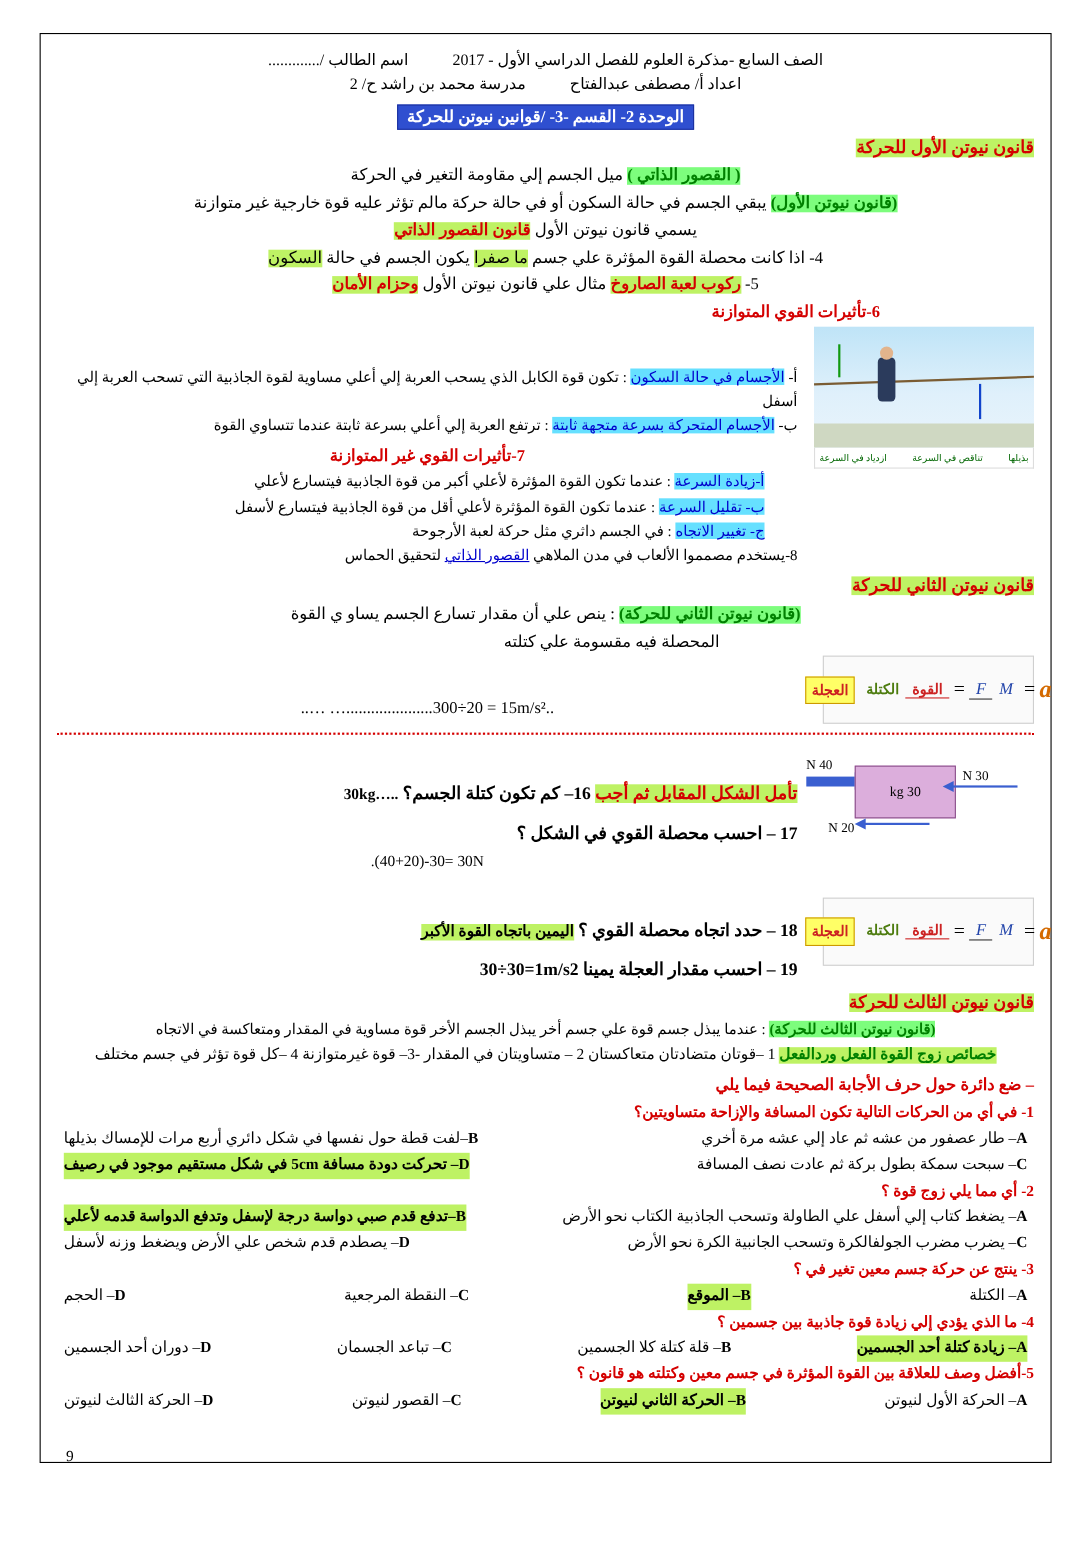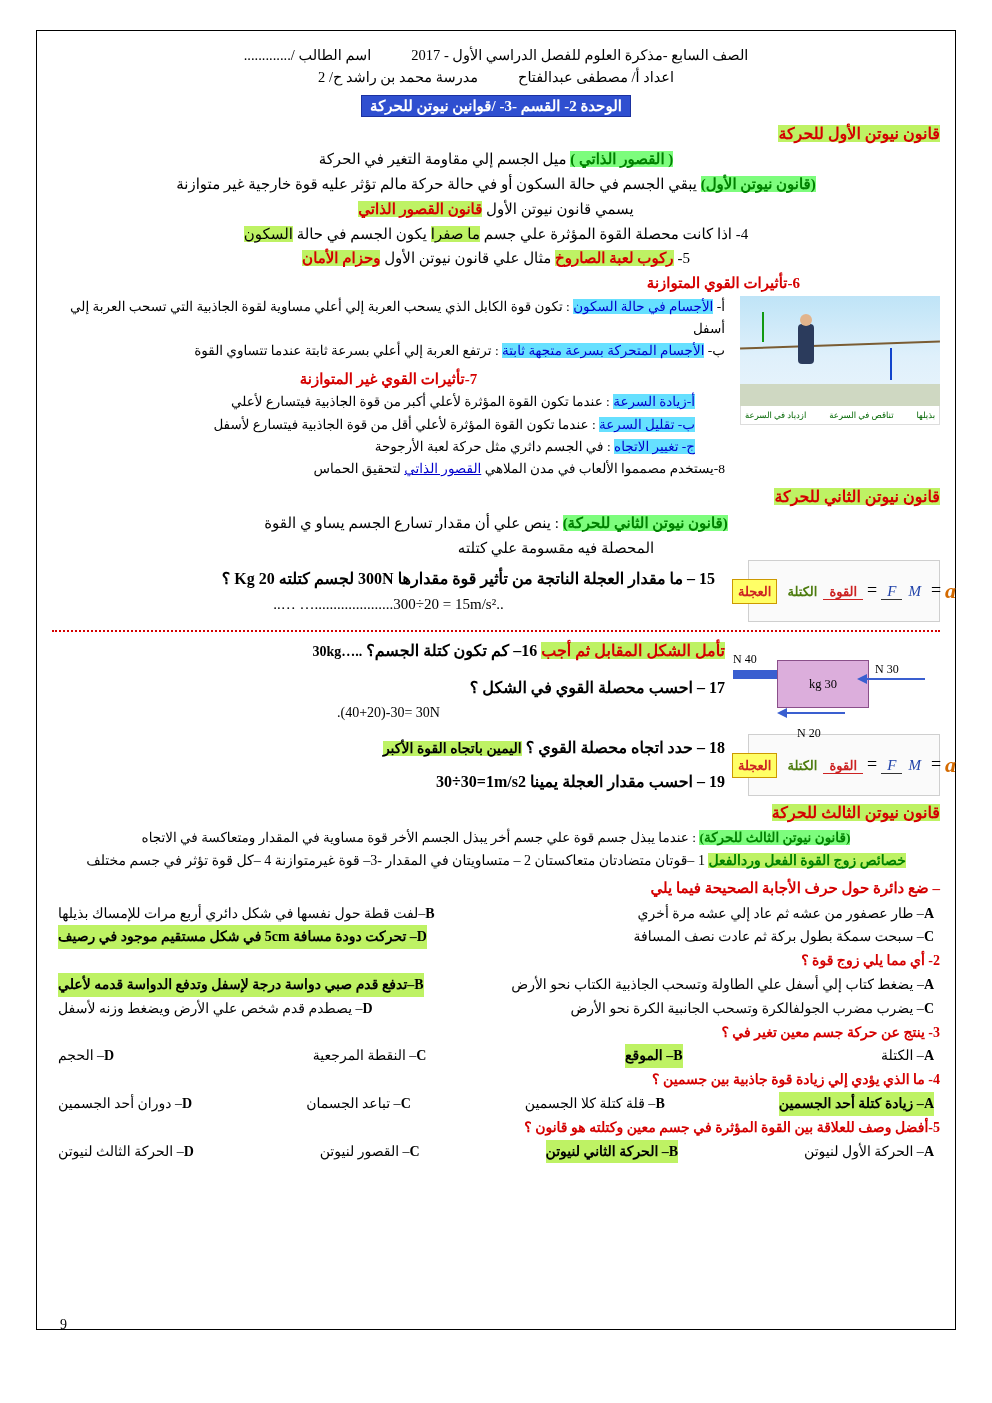--- a/index.html
+++ b/index.html
@@ -29,21 +29,21 @@
   .green{color:#008000;}
   .bold{font-weight:bold;}
   .sec{margin-top:4px;font-size:15px;line-height:1.65;}
   .sec p{margin:0;}
   .r{text-align:right;}
   .c{text-align:center;}
   .small{font-size:13.5px;}
   .xsmall{font-size:14px;}
   .flexrow{display:flex;align-items:flex-start;}
   .figbox{width:215px;flex:0 0 215px;}
-  .txtcol{flex:1 1 auto;}
+  .txtcol{flex:1 1 auto;margin-top:35px;}
   .dotline{border-top:2px dotted #d40000;margin:8px 0 6px 0;}
   .numq{font-size:16px;font-weight:bold;}
   .mcq{font-size:14px;line-height:1.7;}
   .mcq .opts{display:flex;justify-content:space-between;padding:0 6px;}
   .pagenum{position:absolute;left:60px;bottom:70px;font-size:14px;color:#000;}
   .formula{
     width:190px;height:60px;border:1px solid #cfcfcf;background:#fafafa;
     display:flex;align-items:center;justify-content:center;gap:4px;
     font-family:"Liberation Serif",serif;
   }
@@ -72,21 +72,21 @@
   .boxfig .rect{position:absolute;left:52px;top:22px;width:90px;height:46px;background:#dcaedc;border:1px solid #8a4f8a;}
   .boxfig .rect span{display:block;text-align:center;line-height:46px;font-size:12.5px;color:#000;}
   .boxfig .ar1{position:absolute;left:8px;top:32px;width:46px;height:9px;background:#3a5fd0;}
   .boxfig .ar1:after{content:"";position:absolute;right:-10px;top:-4px;border-left:12px solid #3a5fd0;border-top:8px solid transparent;border-bottom:8px solid transparent;}
   .boxfig .ar2{position:absolute;left:140px;top:40px;width:60px;height:2px;background:#3a5fd0;}
   .boxfig .ar2:after{content:"";position:absolute;left:-8px;top:-4px;border-right:10px solid #3a5fd0;border-top:5px solid transparent;border-bottom:5px solid transparent;}
   .boxfig .ar3{position:absolute;left:60px;top:74px;width:60px;height:2px;background:#3a5fd0;}
   .boxfig .ar3:after{content:"";position:absolute;left:-8px;top:-4px;border-right:10px solid #3a5fd0;border-top:5px solid transparent;border-bottom:5px solid transparent;}
   .boxfig .l1{position:absolute;left:8px;top:12px;font-size:12px;}
   .boxfig .l2{position:absolute;left:150px;top:22px;font-size:12px;}
-  .boxfig .l3{position:absolute;left:28px;top:86px;font-size:12px;margin-left:44px;}
+  .boxfig .l3{position:absolute;left:28px;top:69px;font-size:12px;}
   .ltr{direction:ltr;unicode-bidi:embed;}
 </style>
 </head>
 <body>
 
 <div class="page">
   <div class="sheet"></div>
 
   <div class="content">
 
@@ -179,21 +179,20 @@
           <div class="formula">
             <span class="f-a">a</span>
             <span class="f-eq">=</span>
             <span class="frac"><span class="top">F</span><span class="bot">M</span></span>
             <span class="f-eq">=</span>
             <span class="frac"><span class="topA">القوة</span><span class="botA">الكتلة</span></span>
             <span class="lbl-acc">العجلة</span>
           </div>
         </div>
         <div class="txtcol">
-          <p class="r numq" style="padding-right:10px;"><span>15 –  ما مقدار العجلة الناتجة من تأثير قوة مقدارها 300N لجسم كتلته 20 Kg ؟</span></p>
           <p class="c" style="font-size:15px;"><span class="ltr">..… ….....................300÷20 = 15m/s²..</span></p>
         </div>
       </div>
       <div class="dotline"></div>
     </div>
 
     <div class="sec">
       <div class="flexrow" style="align-items:flex-start;">
         <div class="figbox">
           <div class="boxfig">
@@ -243,20 +242,21 @@
       <p class="r bold" style="color:#d40000;font-size:16px;"><span class="hl">قانون نيوتن الثالث  للحركة</span></p>
       <p class="c small"><span class="hl-g green bold">(قانون نيوتن الثالث  للحركة)</span>
         <span>: عندما يبذل جسم قوة علي جسم أخر يبذل الجسم الأخر قوة مساوية في المقدار ومتعاكسة في الاتجاه</span></p>
       <p class="c xsmall"><span class="hl green bold">خصائص زوج القوة الفعل وردالفعل</span>
         <span>1 –قوتان متضادتان  متعاكستان 2 –  متساويتان في المقدار -3–  قوة غيرمتوازنة   4 –كل قوة تؤثر في جسم مختلف</span></p>
     </div>
 
     <div class="sec mcq">
       <p class="r bold red" style="font-size:15px;"><span>– ضع دائرة حول حرف الأجابة الصحيحة فيما يلي</span></p>
 
+      <p class="r bold red">1- في أي من الحركات التالية تكون المسافة والإزاحة  متساويتين؟</p>
       <div class="opts">
         <span><b>A</b><span>– طار  عصفور من عشه ثم عاد إلي عشه مرة أخري</span></span>
         <span><b>B</b><span>–لفت قطة حول نفسها في شكل دائري أربع مرات للإمساك بذيلها</span></span>
       </div>
       <div class="opts">
         <span><b>C</b><span>– سبحت سمكة بطول  بركة ثم عادت نصف المسافة</span></span>
         <span class="hl bold"><b>D</b><span>– تحركت دودة مسافة 5cm في شكل مستقيم موجود في رصيف</span></span>
       </div>
 
       <p class="r bold red">2- أي مما يلي  زوج قوة  ؟</p>

